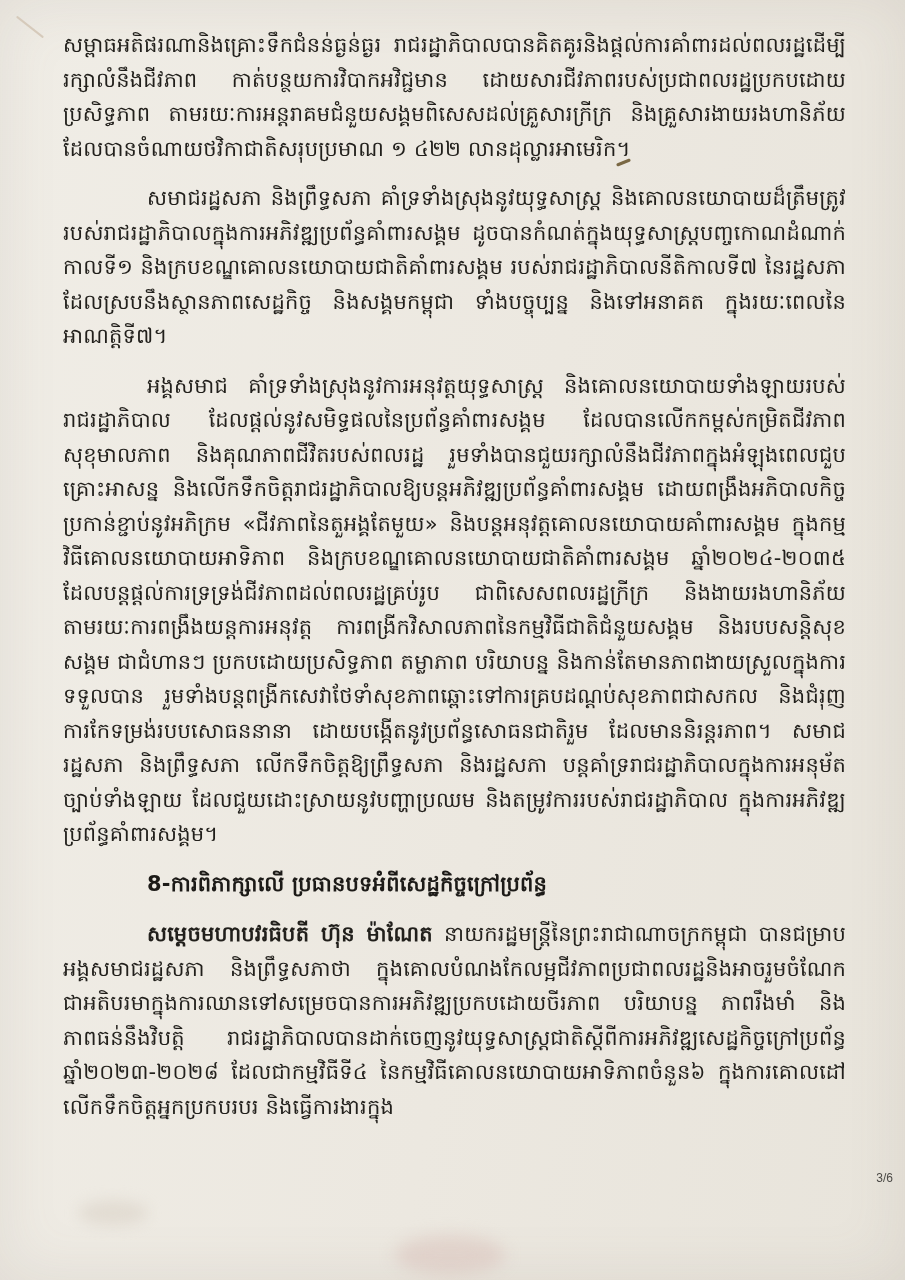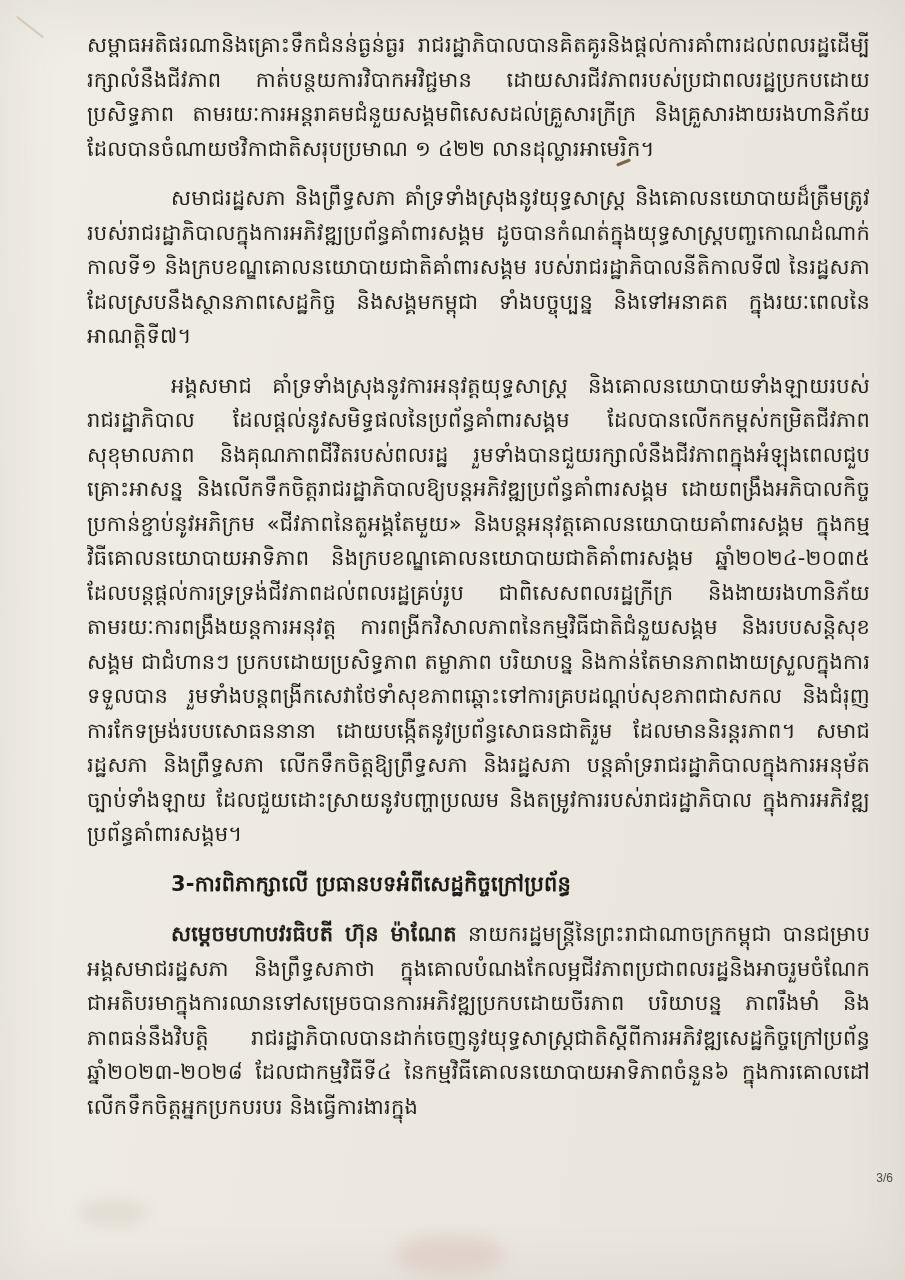--- a/index.html
+++ b/index.html
@@ -25,21 +25,20 @@
     top: 28px;
     left: 63px;
     width: 783px;
     height: 1132px;
     overflow: hidden;
     color: #211f1b;
     font-size: 21px;
     line-height: 34.5px;
     text-align: justify;
     letter-spacing: 0.2px;
-    margin-left: 24px;
   }
   p.para {
     margin: 0 0 15px 0;
     text-indent: 84px;
   }
   p.para.no-indent {
     text-indent: 0;
   }
   .heading {
     font-size: 21px;
@@ -116,21 +115,21 @@
 
   <main class="content">
 
     <p class="para no-indent">សម្ពាធអតិផរណានិងគ្រោះទឹកជំនន់ធ្ងន់ធ្ងរ រាជរដ្ឋាភិបាលបានគិតគូរនិងផ្តល់ការគាំពារដល់ពលរដ្ឋដើម្បីរក្សាលំនឹងជីវភាព កាត់បន្ថយការវិបាកអវិជ្ជមាន ដោយសារជីវភាពរបស់ប្រជាពលរដ្ឋប្រកបដោយប្រសិទ្ធភាព តាមរយៈការអន្តរាគមជំនួយសង្គមពិសេសដល់គ្រួសារក្រីក្រ និងគ្រួសារងាយរងហានិភ័យ ដែលបានចំណាយថវិកាជាតិសរុបប្រមាណ ១ ៤២២ លានដុល្លារអាមេរិក។</p>
 
     <p class="para">សមាជរដ្ឋសភា និងព្រឹទ្ធសភា គាំទ្រទាំងស្រុងនូវយុទ្ធសាស្ត្រ និងគោលនយោបាយដ៏ត្រឹមត្រូវរបស់រាជរដ្ឋាភិបាលក្នុងការអភិវឌ្ឍប្រព័ន្ធគាំពារសង្គម ដូចបានកំណត់ក្នុងយុទ្ធសាស្ត្របញ្ចកោណដំណាក់កាលទី១ និងក្របខណ្ឌគោលនយោបាយជាតិគាំពារសង្គម របស់រាជរដ្ឋាភិបាលនីតិកាលទី៧ នៃរដ្ឋសភា ដែលស្របនឹងស្ថានភាពសេដ្ឋកិច្ច និងសង្គមកម្ពុជា ទាំងបច្ចុប្បន្ន និងទៅអនាគត ក្នុងរយៈពេលនៃអាណត្តិទី៧។</p>
 
     <p class="para">អង្គសមាជ គាំទ្រទាំងស្រុងនូវការអនុវត្តយុទ្ធសាស្ត្រ និងគោលនយោបាយទាំងឡាយរបស់រាជរដ្ឋាភិបាល ដែលផ្តល់នូវសមិទ្ធផលនៃប្រព័ន្ធគាំពារសង្គម ដែលបានលើកកម្ពស់កម្រិតជីវភាព សុខុមាលភាព និងគុណភាពជីវិតរបស់ពលរដ្ឋ រួមទាំងបានជួយរក្សាលំនឹងជីវភាពក្នុងអំឡុងពេលជួបគ្រោះអាសន្ន និងលើកទឹកចិត្តរាជរដ្ឋាភិបាលឱ្យបន្តអភិវឌ្ឍប្រព័ន្ធគាំពារសង្គម ដោយពង្រឹងអភិបាលកិច្ច ប្រកាន់ខ្ជាប់នូវអភិក្រម «ជីវភាពនៃតួអង្គតែមួយ» និងបន្តអនុវត្តគោលនយោបាយគាំពារសង្គម ក្នុងកម្មវិធីគោលនយោបាយអាទិភាព និងក្របខណ្ឌគោលនយោបាយជាតិគាំពារសង្គម ឆ្នាំ២០២៤-២០៣៥ ដែលបន្តផ្តល់ការទ្រទ្រង់ជីវភាពដល់ពលរដ្ឋគ្រប់រូប ជាពិសេសពលរដ្ឋក្រីក្រ និងងាយរងហានិភ័យ តាមរយៈការពង្រឹងយន្តការអនុវត្ត ការពង្រីកវិសាលភាពនៃកម្មវិធីជាតិជំនួយសង្គម និងរបបសន្តិសុខសង្គម ជាជំហានៗ ប្រកបដោយប្រសិទ្ធភាព តម្លាភាព បរិយាបន្ន និងកាន់តែមានភាពងាយស្រួលក្នុងការទទួលបាន រួមទាំងបន្តពង្រីកសេវាថែទាំសុខភាពឆ្ពោះទៅការគ្របដណ្តប់សុខភាពជាសកល និងជំរុញការកែទម្រង់របបសោធននានា ដោយបង្កើតនូវប្រព័ន្ធសោធនជាតិរួម ដែលមាននិរន្តរភាព។ សមាជរដ្ឋសភា និងព្រឹទ្ធសភា លើកទឹកចិត្តឱ្យព្រឹទ្ធសភា និងរដ្ឋសភា បន្តគាំទ្ររាជរដ្ឋាភិបាលក្នុងការអនុម័តច្បាប់ទាំងឡាយ ដែលជួយដោះស្រាយនូវបញ្ហាប្រឈម និងតម្រូវការរបស់រាជរដ្ឋាភិបាល ក្នុងការអភិវឌ្ឍប្រព័ន្ធគាំពារសង្គម។</p>
 
 
-    <h2 class="heading">3-ការពិភាក្សាលើ ប្រធានបទអំពីសេដ្ឋកិច្ចក្រៅប្រព័ន្ធ</h2>
+    <h2 class="heading">8-ការពិភាក្សាលើ ប្រធានបទអំពីសេដ្ឋកិច្ចក្រៅប្រព័ន្ធ</h2>
 
 
     <p class="para"><span class="lead">សម្តេចមហាបវរធិបតី ហ៊ុន ម៉ាណែត</span><span> នាយករដ្ឋមន្ត្រីនៃព្រះរាជាណាចក្រកម្ពុជា បានជម្រាបអង្គសមាជរដ្ឋសភា និងព្រឹទ្ធសភាថា ក្នុងគោលបំណងកែលម្អជីវភាពប្រជាពលរដ្ឋនិងអាចរួមចំណែកជាអតិបរមាក្នុងការឈានទៅសម្រេចបានការអភិវឌ្ឍប្រកបដោយចីរភាព បរិយាបន្ន ភាពរឹងមាំ និងភាពធន់នឹងវិបត្តិ រាជរដ្ឋាភិបាលបានដាក់ចេញនូវយុទ្ធសាស្ត្រជាតិស្តីពីការអភិវឌ្ឍសេដ្ឋកិច្ចក្រៅប្រព័ន្ធឆ្នាំ២០២៣-២០២៨ ដែលជាកម្មវិធីទី៤ នៃកម្មវិធីគោលនយោបាយអាទិភាពចំនួន៦ ក្នុងការគោលដៅលើកទឹកចិត្តអ្នកប្រកបរបរ និងធ្វើការងារក្នុង</span></p>
 
   </main>
 
   <footer class="footer">
     <span>3/6</span>
   </footer>
 

